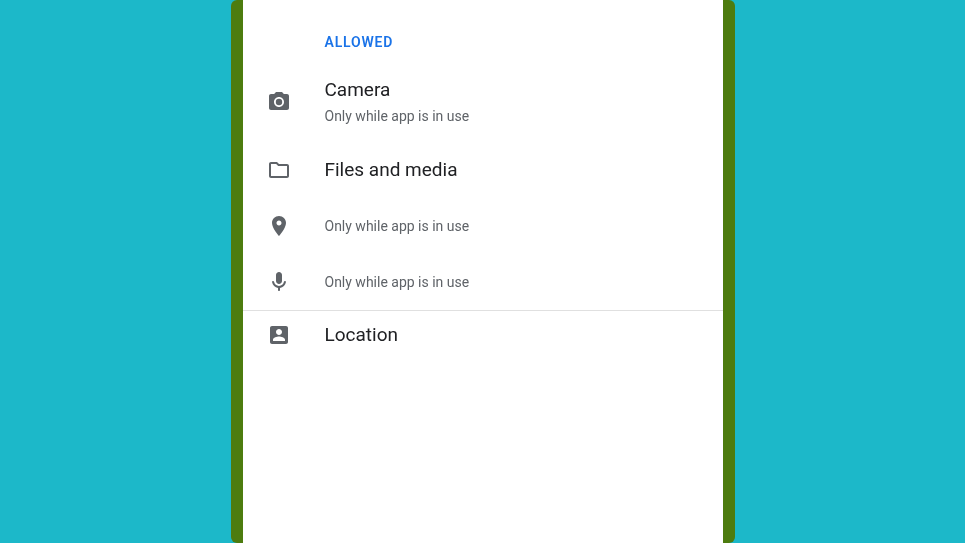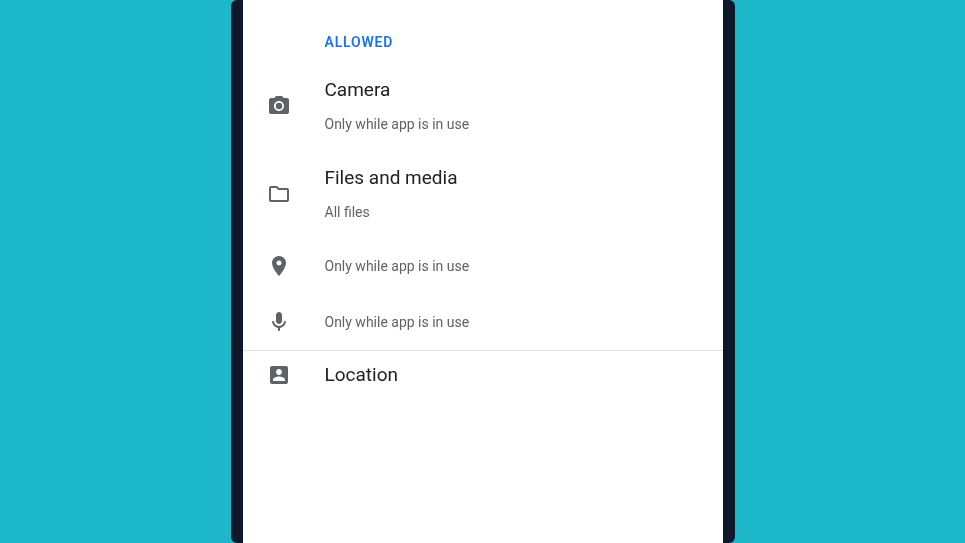--- a/index.html
+++ b/index.html
@@ -7,21 +7,21 @@
     body {
       background: #1cb8c9;
       font-family: Roboto, "Helvetica Neue", Arial, sans-serif;
       display: flex;
       align-items: flex-start;
       justify-content: center;
     }
     .phone {
       width: 504px;
       height: 543px;
-      background: #0f172a;
+      background: #4d7c0f;
       border-radius: 6px;
       padding: 0 12px;
       margin-top: 0;
     }
     .screen {
       width: 100%;
       height: 100%;
       background: #fff;
       overflow: hidden;
       position: relative;
@@ -51,21 +51,21 @@
       flex-shrink: 0;
     }
     .perm-icon svg {
       width: 24px;
       height: 24px;
       fill: #5f6368;
     }
     .perm-text {
       display: flex;
       flex-direction: column;
-      gap: 12px;
+      gap: 4px;
     }
     .perm-title {
       color: #202124;
       font-size: 19px;
       font-weight: 400;
       line-height: 24px;
     }
     .perm-sub {
       color: #5f6368;
       font-size: 14px;
@@ -101,21 +101,20 @@
       </div>
 
       <div class="perm-row">
         <span class="perm-icon">
           <svg viewBox="0 0 24 24">
               <path d="M20 6h-8l-2-2H4c-1.1 0-2 .9-2 2v12c0 1.1.9 2 2 2h16c1.1 0 2-.9 2-2V8c0-1.1-.9-2-2-2zm0 12H4V6h5.17l2 2H20v10z"></path>
             </svg>
         </span>
         <div class="perm-text">
           <span class="perm-title">Files and media</span>
-          <span class="perm-sub">All files</span>
         </div>
       </div>
 
       <div class="perm-row">
         <span class="perm-icon">
           <svg viewBox="0 0 24 24">
               <path d="M12 2C8.13 2 5 5.13 5 9c0 5.25 7 13 7 13s7-7.75 7-13c0-3.87-3.13-7-7-7zm0 9.5c-1.38 0-2.5-1.12-2.5-2.5S10.62 6.5 12 6.5 14.5 7.62 14.5 9 13.38 11.5 12 11.5z"></path>
             </svg>
         </span>
         <div class="perm-text">

